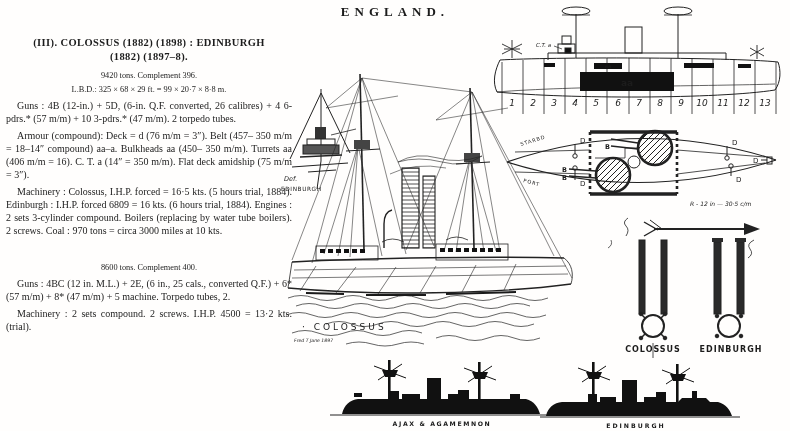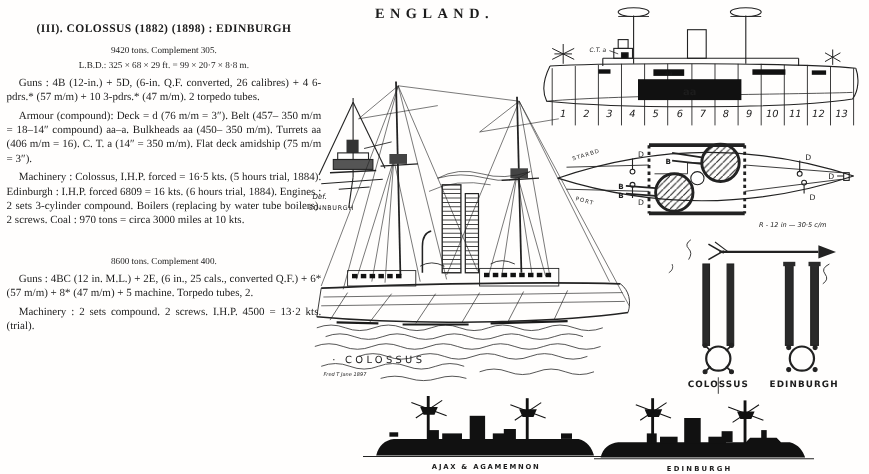--- a/index.html
+++ b/index.html
@@ -2,43 +2,44 @@
 <html><head>
 <meta charset="utf-8">
 <style>
   html,body{margin:0;padding:0;background:#e8e8e8;}
   #page{position:relative;width:790px;height:431px;background:#fffefd;overflow:hidden;
         font-family:"Liberation Serif", serif;color:#1c1c1c;}
   
   .pg-title{position:absolute;left:0;top:4px;width:100%;text-align:center;
             font-size:13px;letter-spacing:5px;font-weight:bold;font-family:Liberation Serif, serif;}
   
-  #leftcol{position:absolute;left:6px;top:20px;width:286px;}
+  #leftcol{position:absolute;left:6px;top:36px;width:286px;}
   .sec-head{font-size:10.5px;font-weight:bold;text-align:center;line-height:1.35;
             letter-spacing:.4px;margin:0 0 7px 0;}
   .cline{font-size:8.3px;text-align:center;margin:0 0 5px 0;}
   .para{font-size:10px;line-height:1.3;text-align:justify;text-indent:11px;margin:0 0 4px 0;}
   .gap{height:22px;}
   
   .dg{position:absolute;}
   svg text{font-family:"DejaVu Sans", sans-serif;fill:#1c1c1c;}
   .hand{font-style:italic;}
 </style>
 </head>
 <body>
 
 <div id="page">
 
   <div class="pg-title">ENGLAND.</div>
 
   <div id="leftcol">
     <div class="sec-head">
       <div>(III).  COLOSSUS (1882) (1898) : EDINBURGH</div>
+      <div>(1882) (1897–8).</div>
     </div>
-    <div class="cline">9420 tons.    Complement 305.</div>
+    <div class="cline">9420 tons.    Complement 396.</div>
     <div class="cline">L.B.D.: 325 × 68 × 29 ft. = 99 × 20·7 × 8·8 m.</div>
     <p class="para">Guns : 4B (12-in.) + 5D, (6-in. Q.F. converted, 26 calibres) + 4 6-pdrs.* (57 m/m) + 10 3-pdrs.* (47 m/m).   2 torpedo tubes.</p>
     <p class="para">Armour (compound):  Deck = d (76 m/m = 3″).   Belt (457– 350 m/m = 18–14″ compound) aa–a.   Bulkheads aa (450– 350 m/m).   Turrets aa (406 m/m = 16).   C. T. a (14″ = 350 m/m).   Flat deck amidship (75 m/m = 3″).</p>
     <p class="para">Machinery :  Colossus, I.H.P. forced = 16·5 kts. (5 hours trial, 1884).   Edinburgh :  I.H.P. forced 6809 = 16 kts. (6 hours trial, 1884).   Engines :  2 sets 3-cylinder compound.   Boilers (replacing by water tube boilers).   2 screws.   Coal :  970 tons = circa 3000 miles at 10 kts.</p>
 
     <div class="gap"></div>
 
     <div class="cline">8600 tons.    Complement 400.</div>
     <p class="para">Guns :  4BC (12 in. M.L.) + 2E, (6 in., 25 cals., converted Q.F.) + 6* (57 m/m) + 8* (47 m/m) + 5 machine.   Torpedo tubes, 2.</p>
     <p class="para">Machinery :  2 sets compound.   2 screws.   I.H.P. 4500 = 13·2 kts. (trial).</p>

